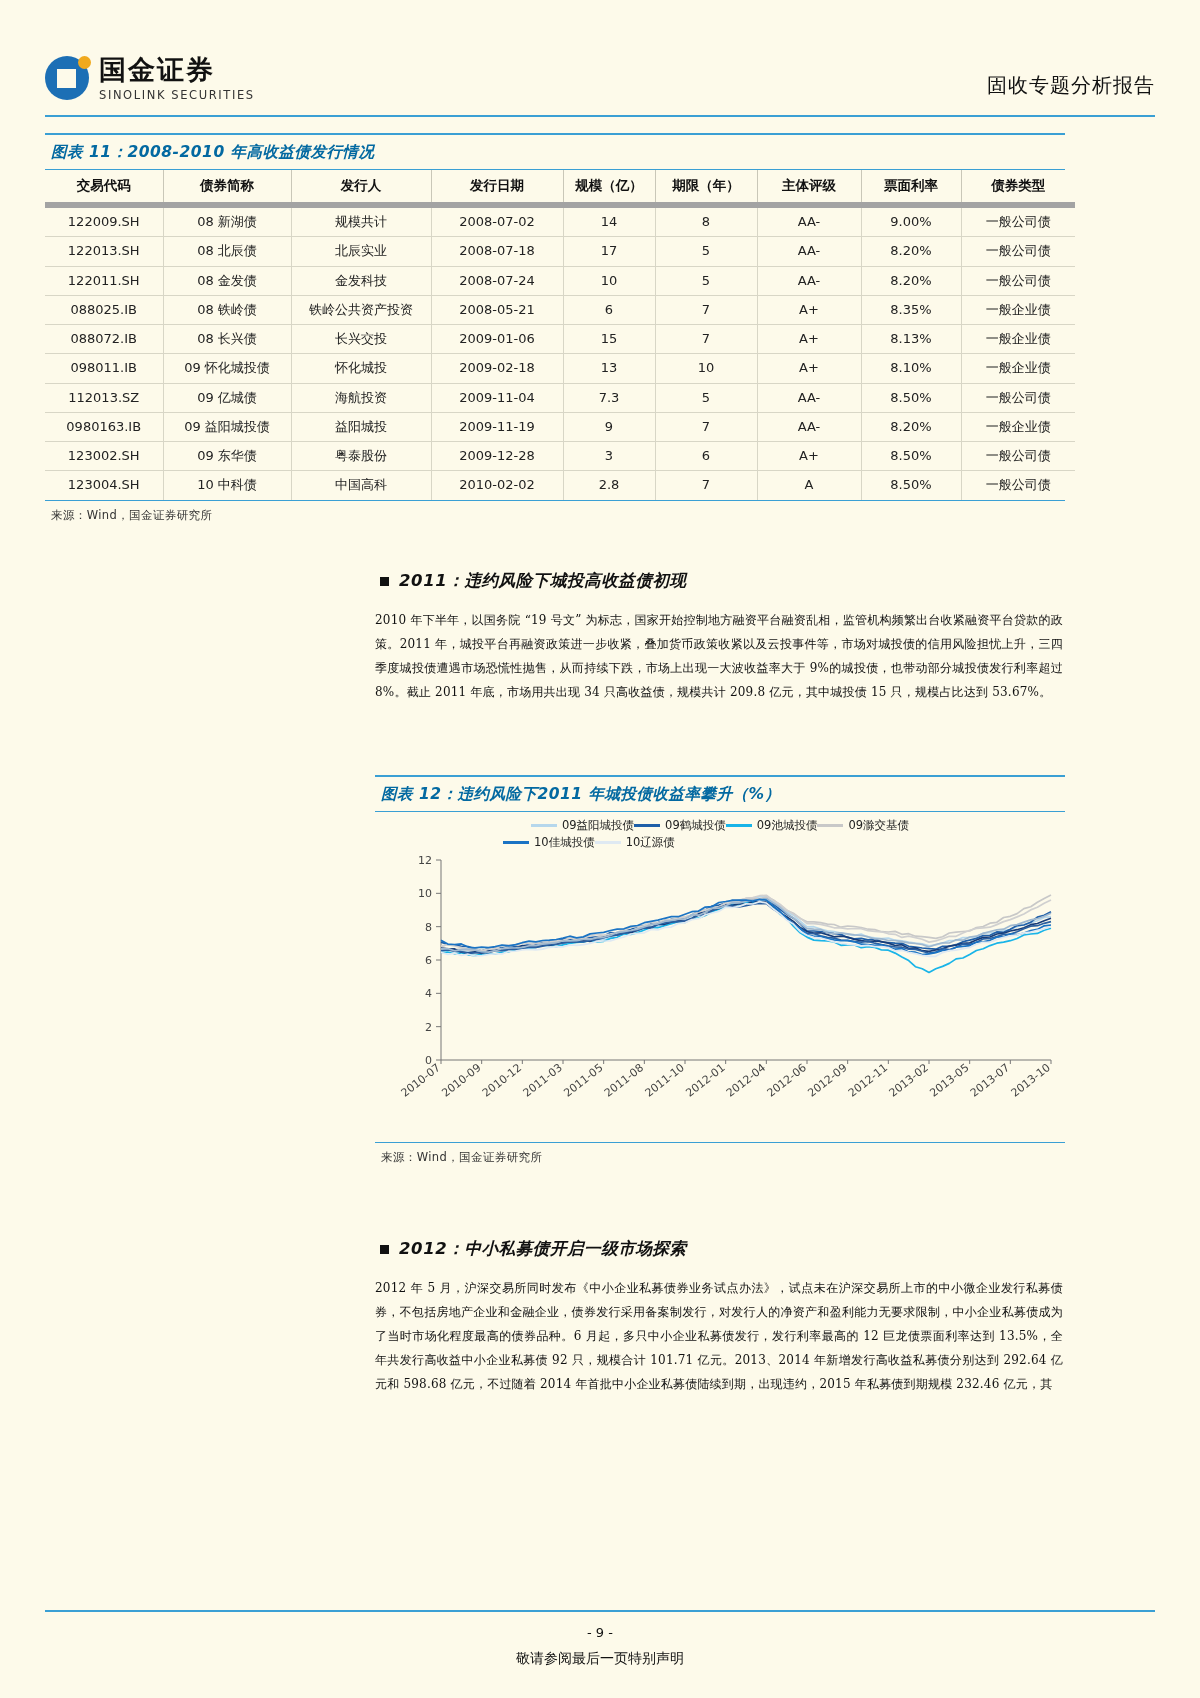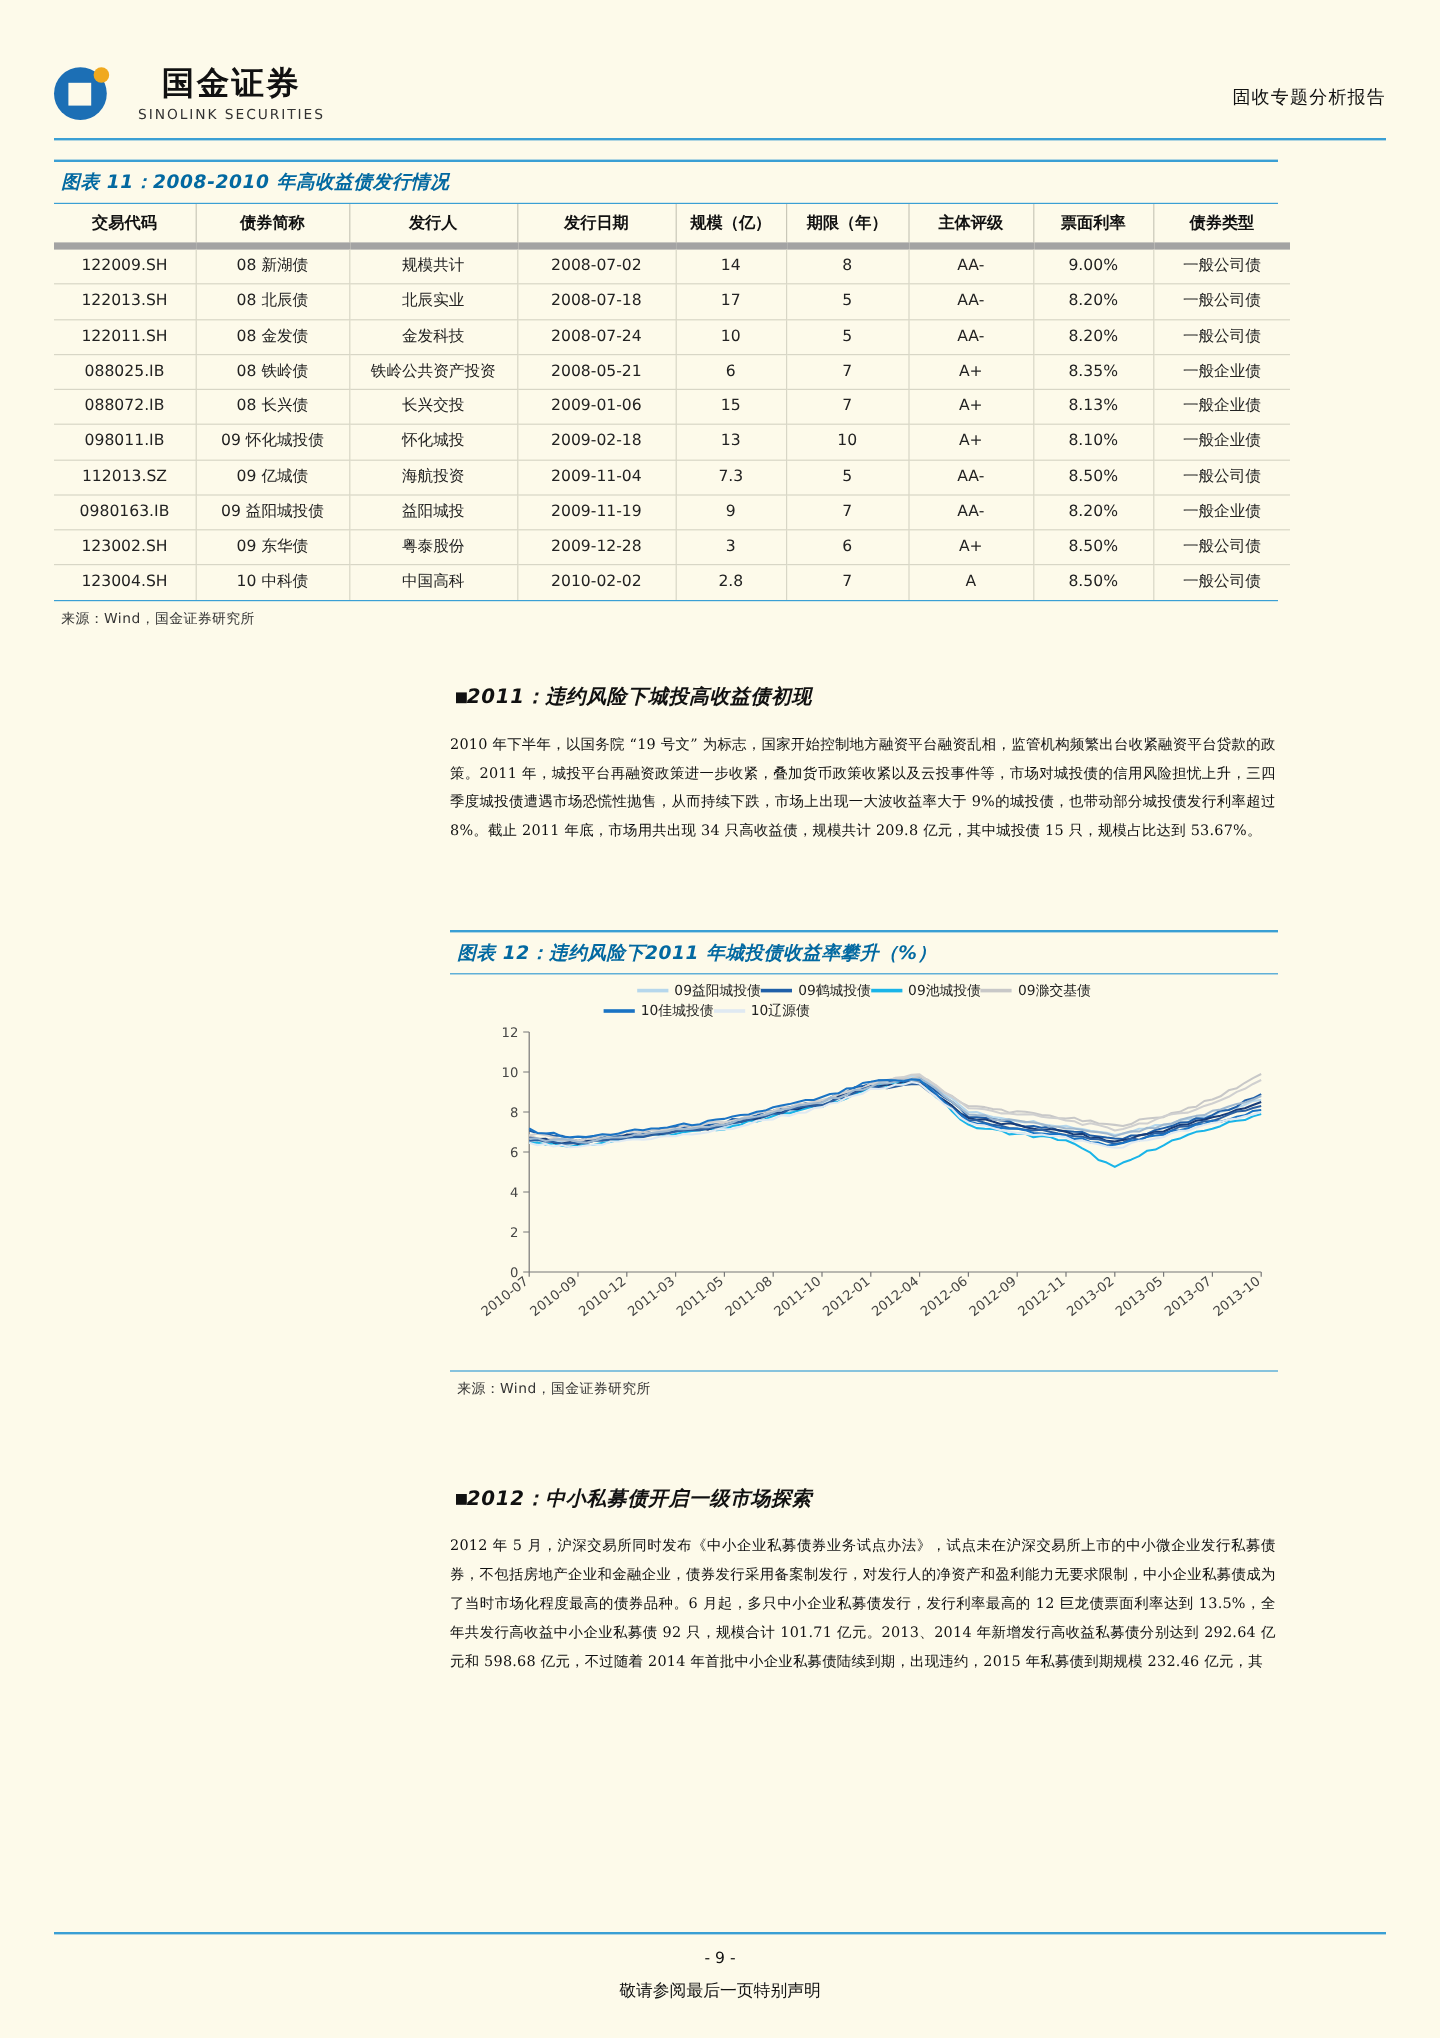--- a/index.html
+++ b/index.html
@@ -10,39 +10,39 @@
     color:#1a1a1a;
     position:relative;
     overflow:hidden;
   }
   .page{position:relative;width:1200px;height:1698px;}
 
   
   .header{
     position:absolute;left:0;top:0;width:1200px;height:118px;
   }
-  .logo-wrap{position:absolute;left:45px;top:55px;display:flex;align-items:center;gap:26px;text-align:center;}
+  .logo-wrap{position:absolute;left:45px;top:55px;display:flex;align-items:center;gap:10px;}
   .logo-mark{
     width:44px;height:44px;border-radius:50%;
     background:#1c6fb5;position:relative;flex:none;
   }
   .logo-mark:after{
     content:"";position:absolute;left:12px;top:13px;width:19px;height:19px;
     background:#fdfaea;
   }
   .logo-dot{
     position:absolute;right:-2px;top:0px;width:13px;height:13px;border-radius:50%;
     background:#f0a91e;
   }
   .logo-text{display:flex;flex-direction:column;justify-content:center;}
   .logo-cn{font-size:27px;font-weight:bold;letter-spacing:2px;color:#111;line-height:1.1;
            font-family:"DejaVu Sans","Liberation Sans",sans-serif;}
   .logo-en{font-size:11.5px;letter-spacing:1.6px;color:#333;margin-top:3px;}
   .header-right{
-    position:absolute;right:45px;top:72px;font-size:15px;color:#111;letter-spacing:1px;
+    position:absolute;right:45px;top:72px;font-size:20px;color:#111;letter-spacing:1px;
   }
   .header-rule{
     position:absolute;left:45px;right:45px;top:115px;height:2px;background:#3a9fd4;
   }
 
   
   .exhibit{position:absolute;}
   .ex-rule-top{height:2px;background:#3a9fd4;width:100%;}
   .ex-title{
     font-size:15.5px;font-weight:bold;font-style:italic;color:#0369a1;
@@ -78,21 +78,21 @@
   .col-date{width:132px;}
   .col-size{width:92px;}
   .col-term{width:102px;}
   .col-rating{width:104px;}
   .col-coupon{width:100px;}
   .col-type{width:114px;}
 
   
   .sec-head{
     position:absolute;font-size:16.5px;font-weight:bold;font-style:italic;color:#111;
-    display:flex;align-items:center;gap:0;letter-spacing:.6px;
+    display:flex;align-items:center;gap:10px;letter-spacing:.6px;
   }
   .bullet{width:9px;height:9px;background:#111;display:inline-block;flex:none;}
 
   .para{
     position:absolute;font-size:12px;line-height:24px;color:#111;
     text-align:justify;letter-spacing:.2px;
     font-family:"DejaVu Serif","Liberation Serif",serif;
   }
 
   

